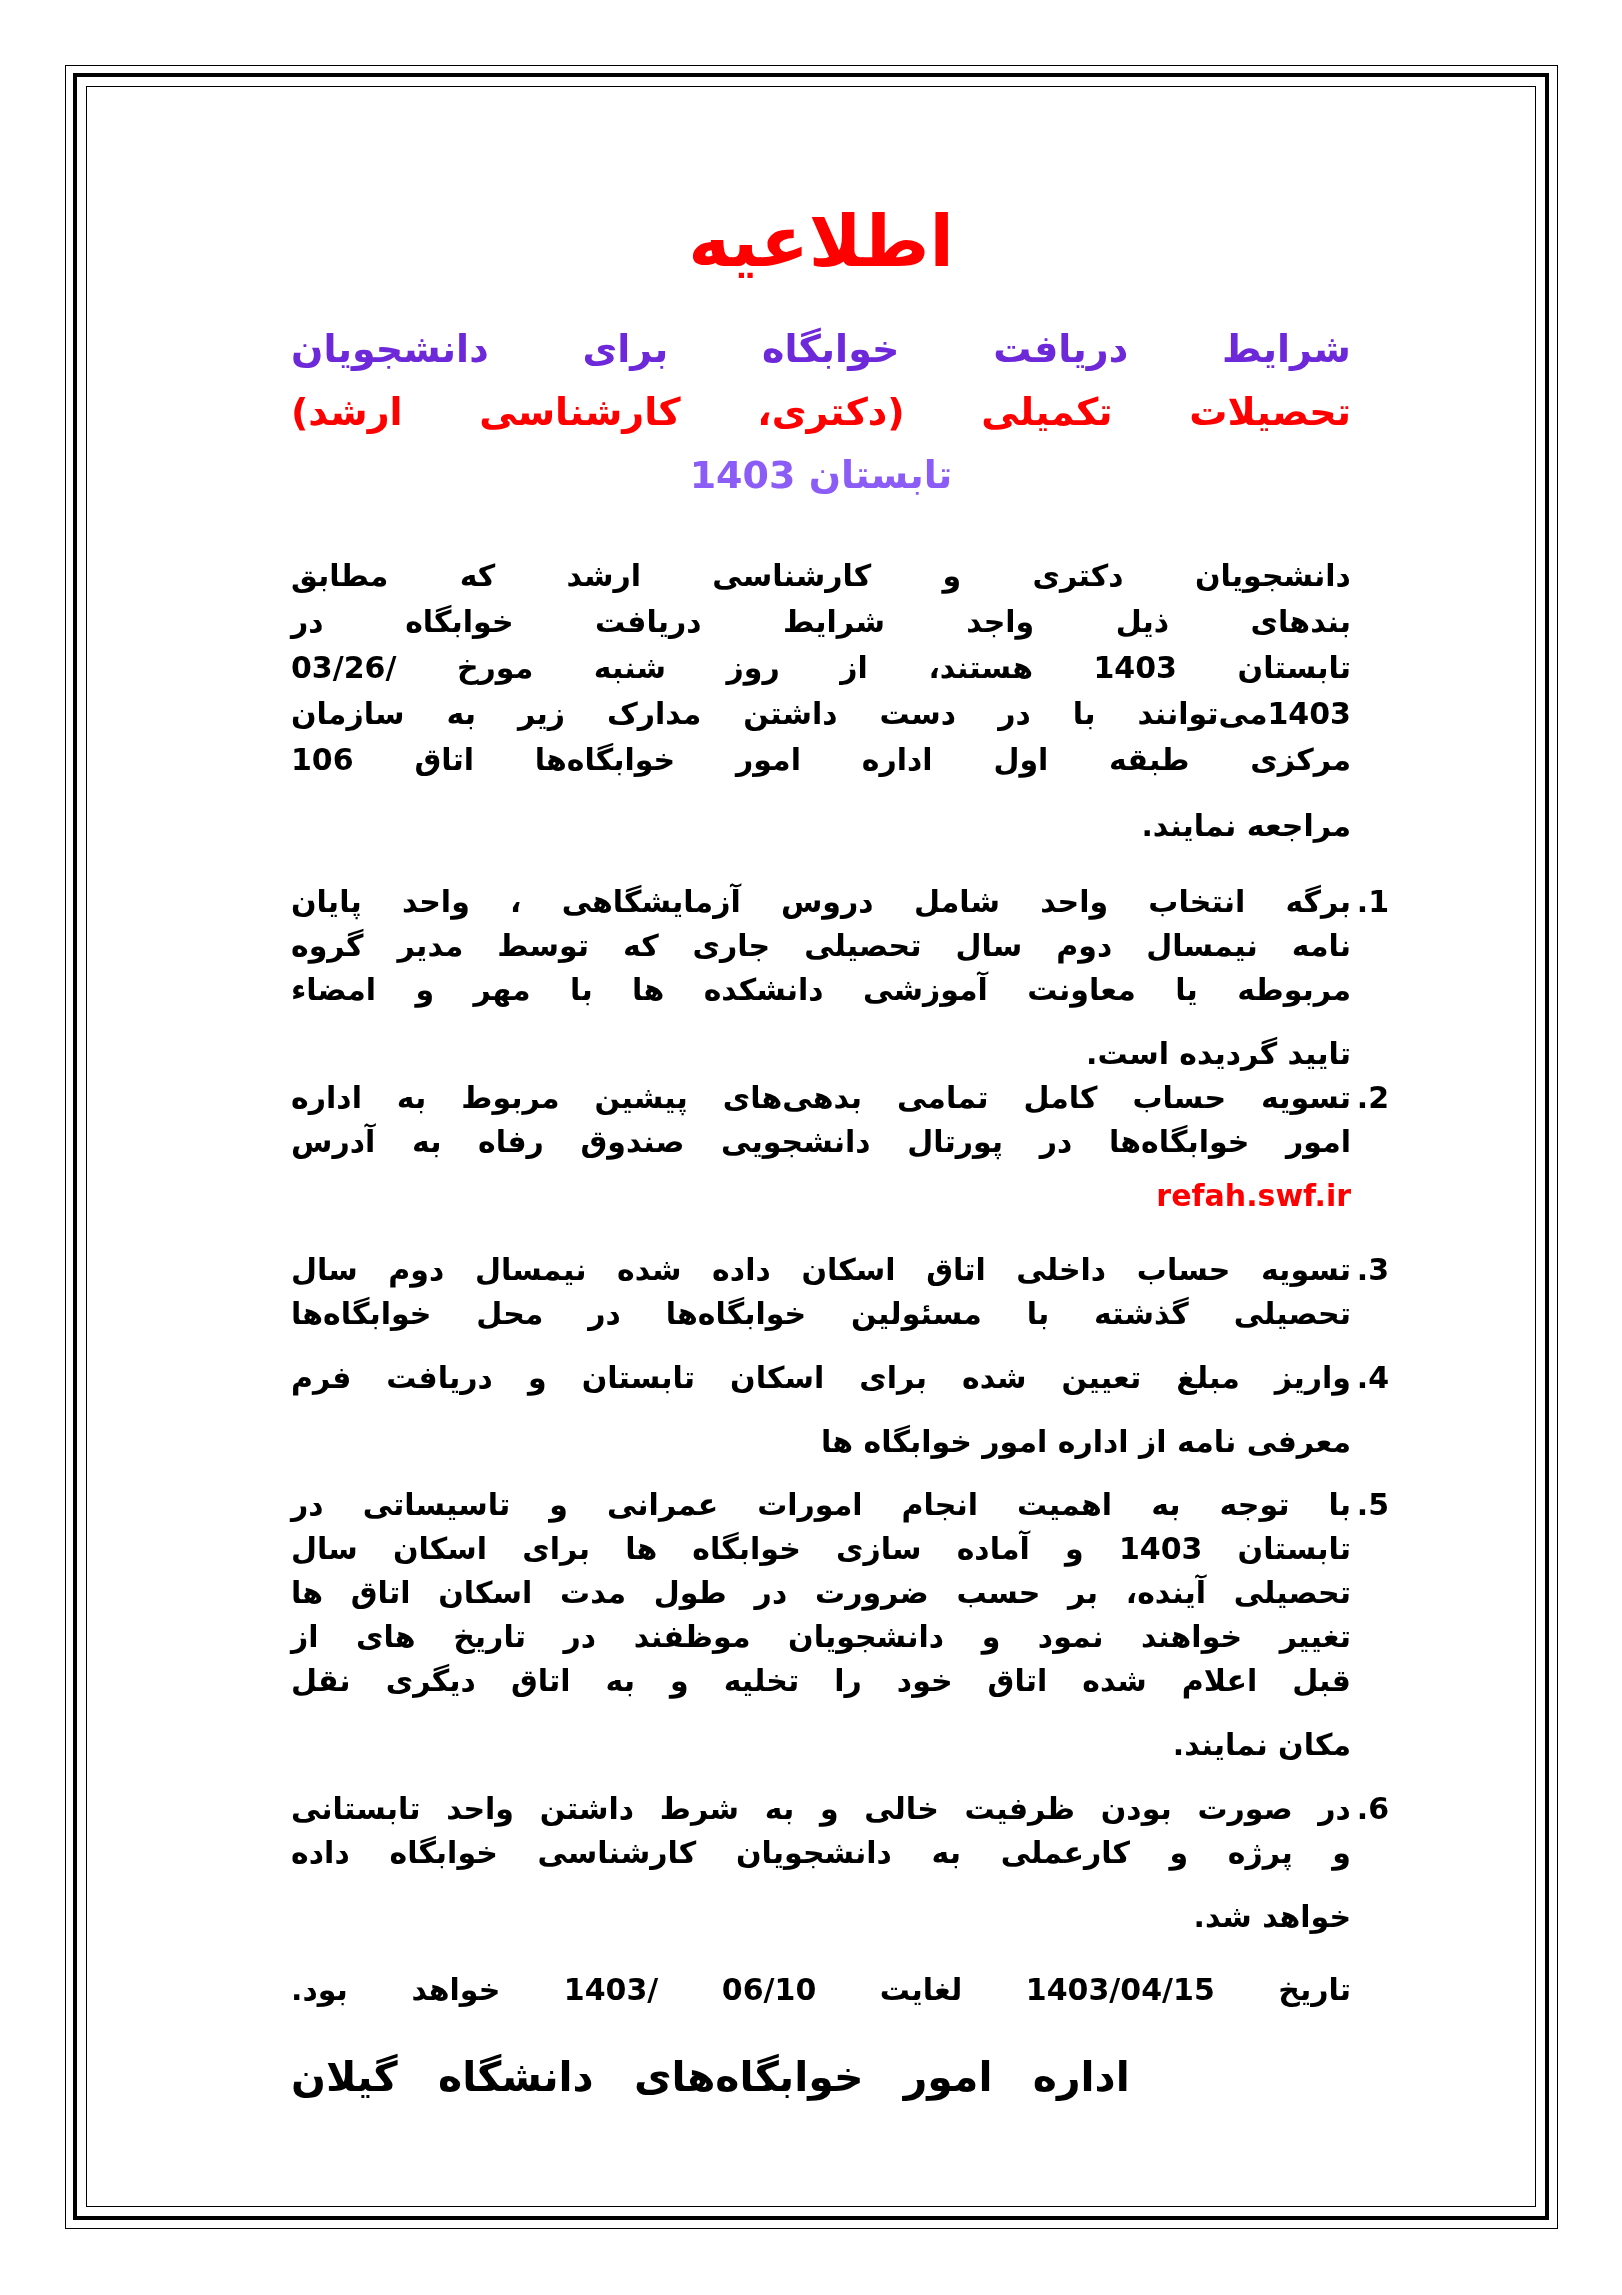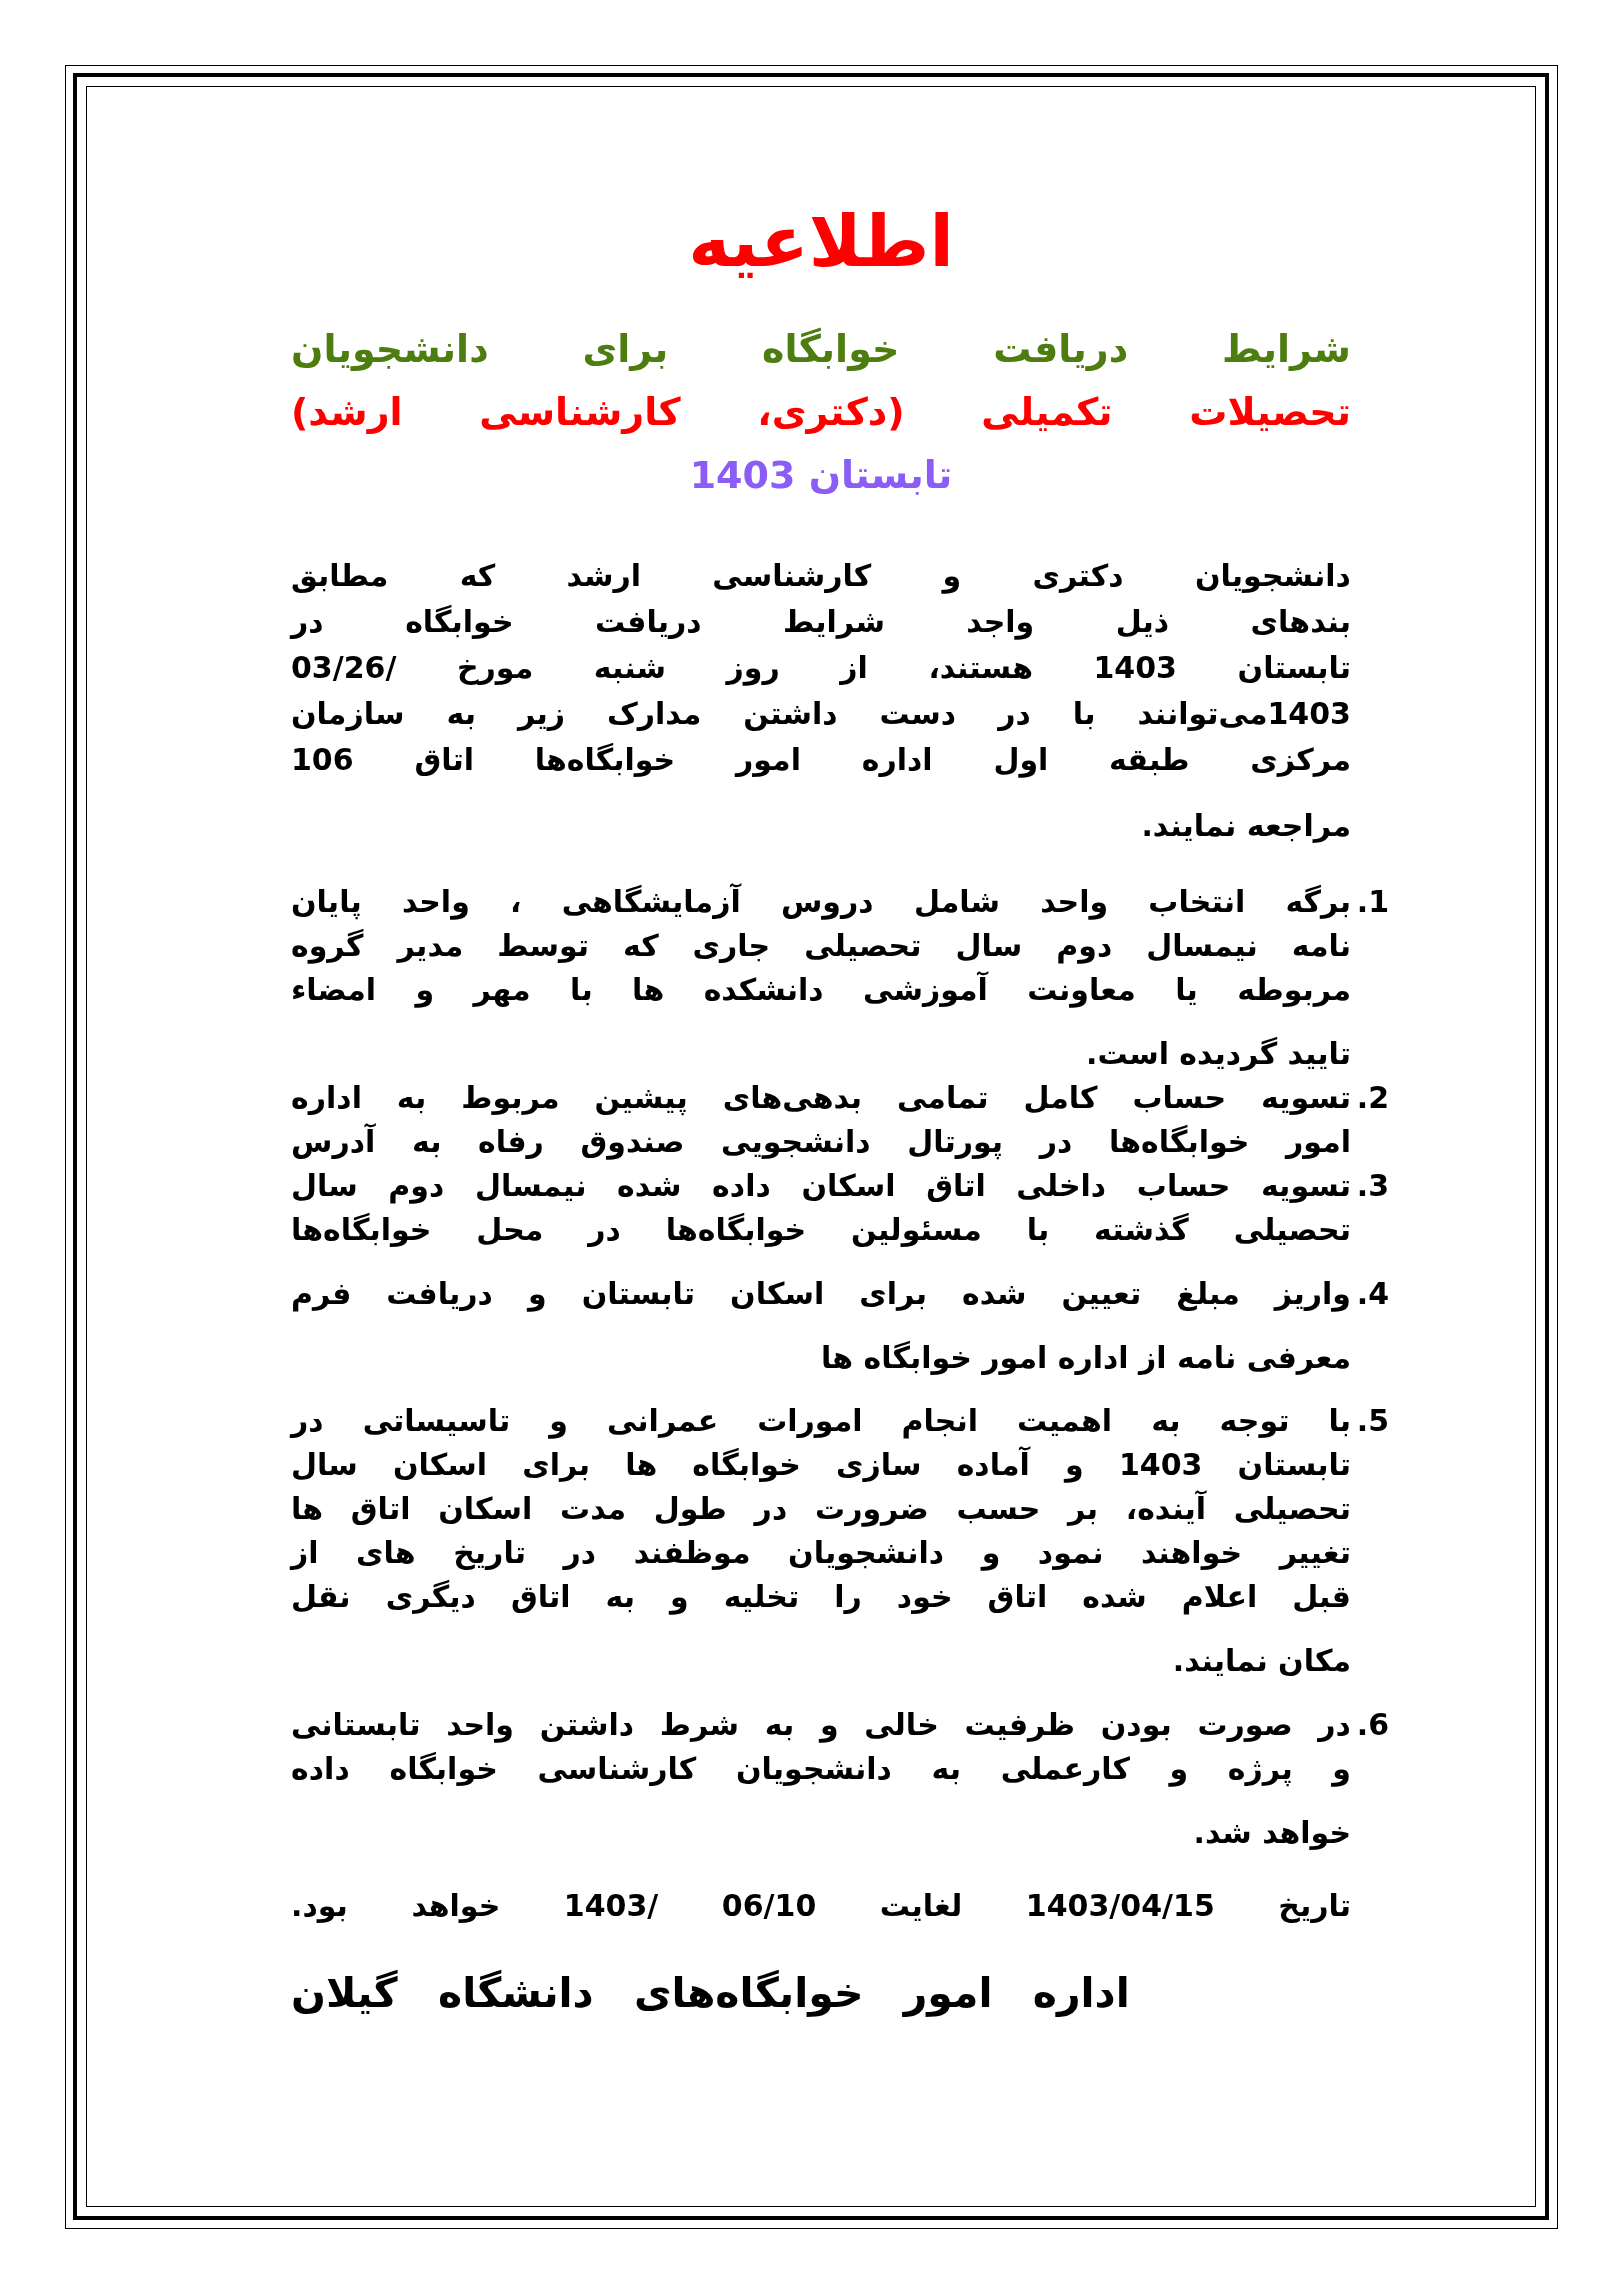--- a/index.html
+++ b/index.html
@@ -81,21 +81,21 @@
 <div class="page">
   <div class="f1"></div>
   <div class="f2"></div>
   <div class="f3"></div>
 
   <div class="content">
 
     <div class="title" style="color: rgb(255, 0, 0);">اطلاعیه</div>
 
     <div class="subtitle">
-        <div class="tline just" style="color: #4d7c0f;">شرایط دریافت خوابگاه برای دانشجویان</div>
+        <div class="tline just" style="color: #6d28d9;">شرایط دریافت خوابگاه برای دانشجویان</div>
         <div class="tline just" style="color: rgb(255, 0, 0);">تحصیلات تکمیلی (دکتری، کارشناسی ارشد)</div>
         <div class="tline center" style="color: #8b5cf6;">تابستان 1403</div>
       </div>
 
     <div class="intro">
         <div class="tline just">دانشجویان دکتری و کارشناسی ارشد که مطابق</div>
         <div class="tline just">بندهای ذیل واجد شرایط دریافت خوابگاه در</div>
         <div class="tline just">تابستان 1403 هستند، از روز شنبه مورخ ⁦03/26/⁩</div>
         <div class="tline just">⁦1403⁩می‌توانند با در دست داشتن مدارک زیر به سازمان</div>
         <div class="tline just">مرکزی طبقه اول اداره امور خوابگاه‌ها اتاق 106</div>
@@ -115,20 +115,23 @@
       </div>
 
       <div class="item">
         <span class="num">2.</span>
         <div>
             <div class="tline just">تسویه حساب کامل تمامی بدهی‌های پیشین مربوط به اداره</div>
             <div class="tline just">امور خوابگاه‌ها در پورتال دانشجویی صندوق رفاه به آدرس</div>
           </div>
       </div>
 
+      <div class="url-line">
+        <span style="color: rgb(255, 0, 0);">refah.swf.ir</span>
+      </div>
 
       <div class="item">
         <span class="num">3.</span>
         <div>
             <div class="tline just">تسویه حساب داخلی اتاق اسکان داده شده نیمسال دوم سال</div>
             <div class="tline just">تحصیلی گذشته با مسئولین خوابگاه‌ها در محل خوابگاه‌ها</div>
           </div>
       </div>
 
       <div class="item gap30">

